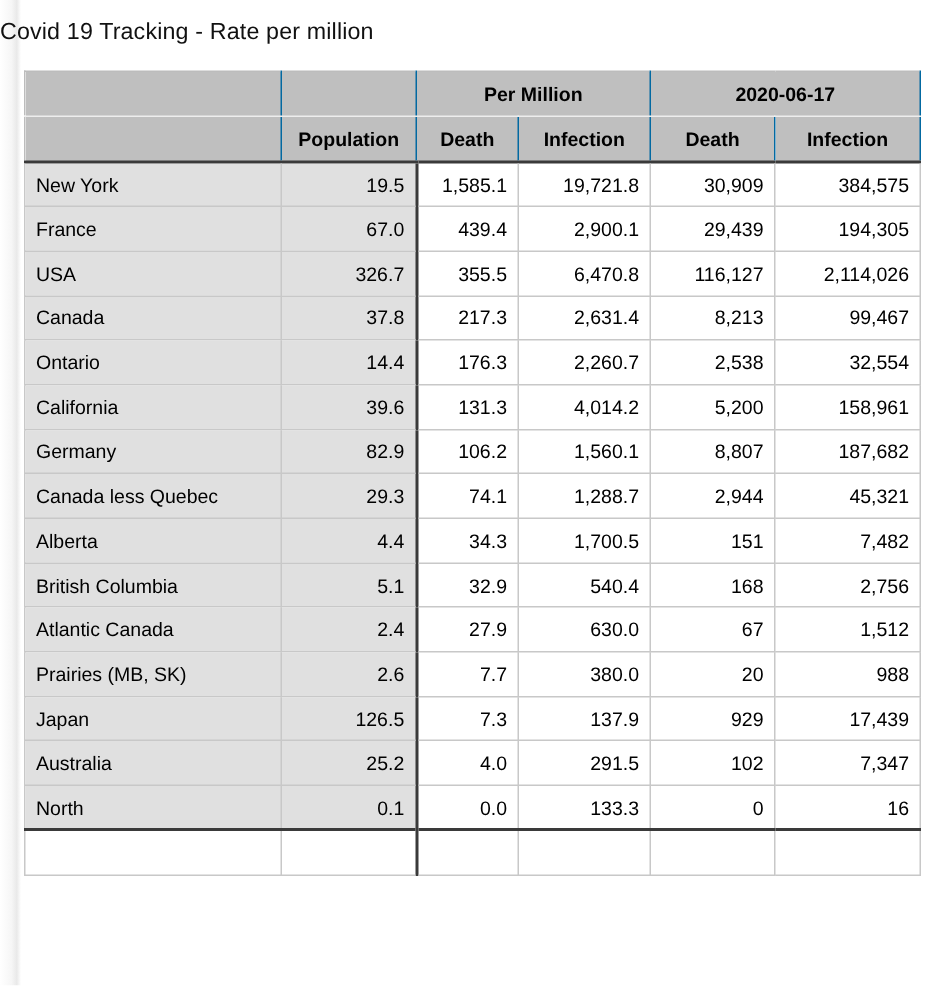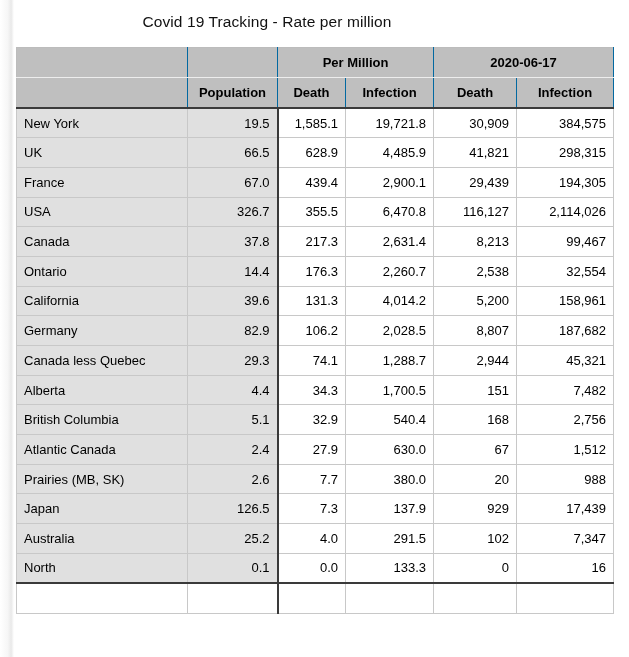--- a/index.html
+++ b/index.html
@@ -16,21 +16,21 @@
     position: absolute;
     left: 0; top: 0; bottom: 0;
     width: 14px;
     background: linear-gradient(to right, #ffffff 0%, #f6f6f6 55%, #e9e9e9 80%, #ffffff 100%);
   }
   .title {
     position: absolute;
     top: 13px;
     left: 0;
     width: 534px;
-    text-align: center;
+    text-align: left;
     font-size: 15.5px;
     color: #111111;
     letter-spacing: 0.1px;
   }
   table.covid-table {
     position: absolute;
     left: 16px;
     top: 47px;
     width: 597px;
     border-collapse: collapse;
@@ -115,28 +115,20 @@
   <tbody id="table-body">
       <tr>
         <td class="label region">New York</td>
         <td class="label num">19.5</td>
         <td class="num dark-left">1,585.1</td>
         <td class="num">19,721.8</td>
         <td class="num">30,909</td>
         <td class="num">384,575</td>
       </tr>
       <tr>
-        <td class="label region">UK</td>
-        <td class="label num">66.5</td>
-        <td class="num dark-left">628.9</td>
-        <td class="num">4,485.9</td>
-        <td class="num">41,821</td>
-        <td class="num">298,315</td>
-      </tr>
-      <tr>
         <td class="label region">France</td>
         <td class="label num">67.0</td>
         <td class="num dark-left">439.4</td>
         <td class="num">2,900.1</td>
         <td class="num">29,439</td>
         <td class="num">194,305</td>
       </tr>
       <tr>
         <td class="label region">USA</td>
         <td class="label num">326.7</td>
@@ -166,21 +158,21 @@
         <td class="label num">39.6</td>
         <td class="num dark-left">131.3</td>
         <td class="num">4,014.2</td>
         <td class="num">5,200</td>
         <td class="num">158,961</td>
       </tr>
       <tr>
         <td class="label region">Germany</td>
         <td class="label num">82.9</td>
         <td class="num dark-left">106.2</td>
-        <td class="num">2,028.5</td>
+        <td class="num">1,560.1</td>
         <td class="num">8,807</td>
         <td class="num">187,682</td>
       </tr>
       <tr>
         <td class="label region">Canada less Quebec</td>
         <td class="label num">29.3</td>
         <td class="num dark-left">74.1</td>
         <td class="num">1,288.7</td>
         <td class="num">2,944</td>
         <td class="num">45,321</td>

